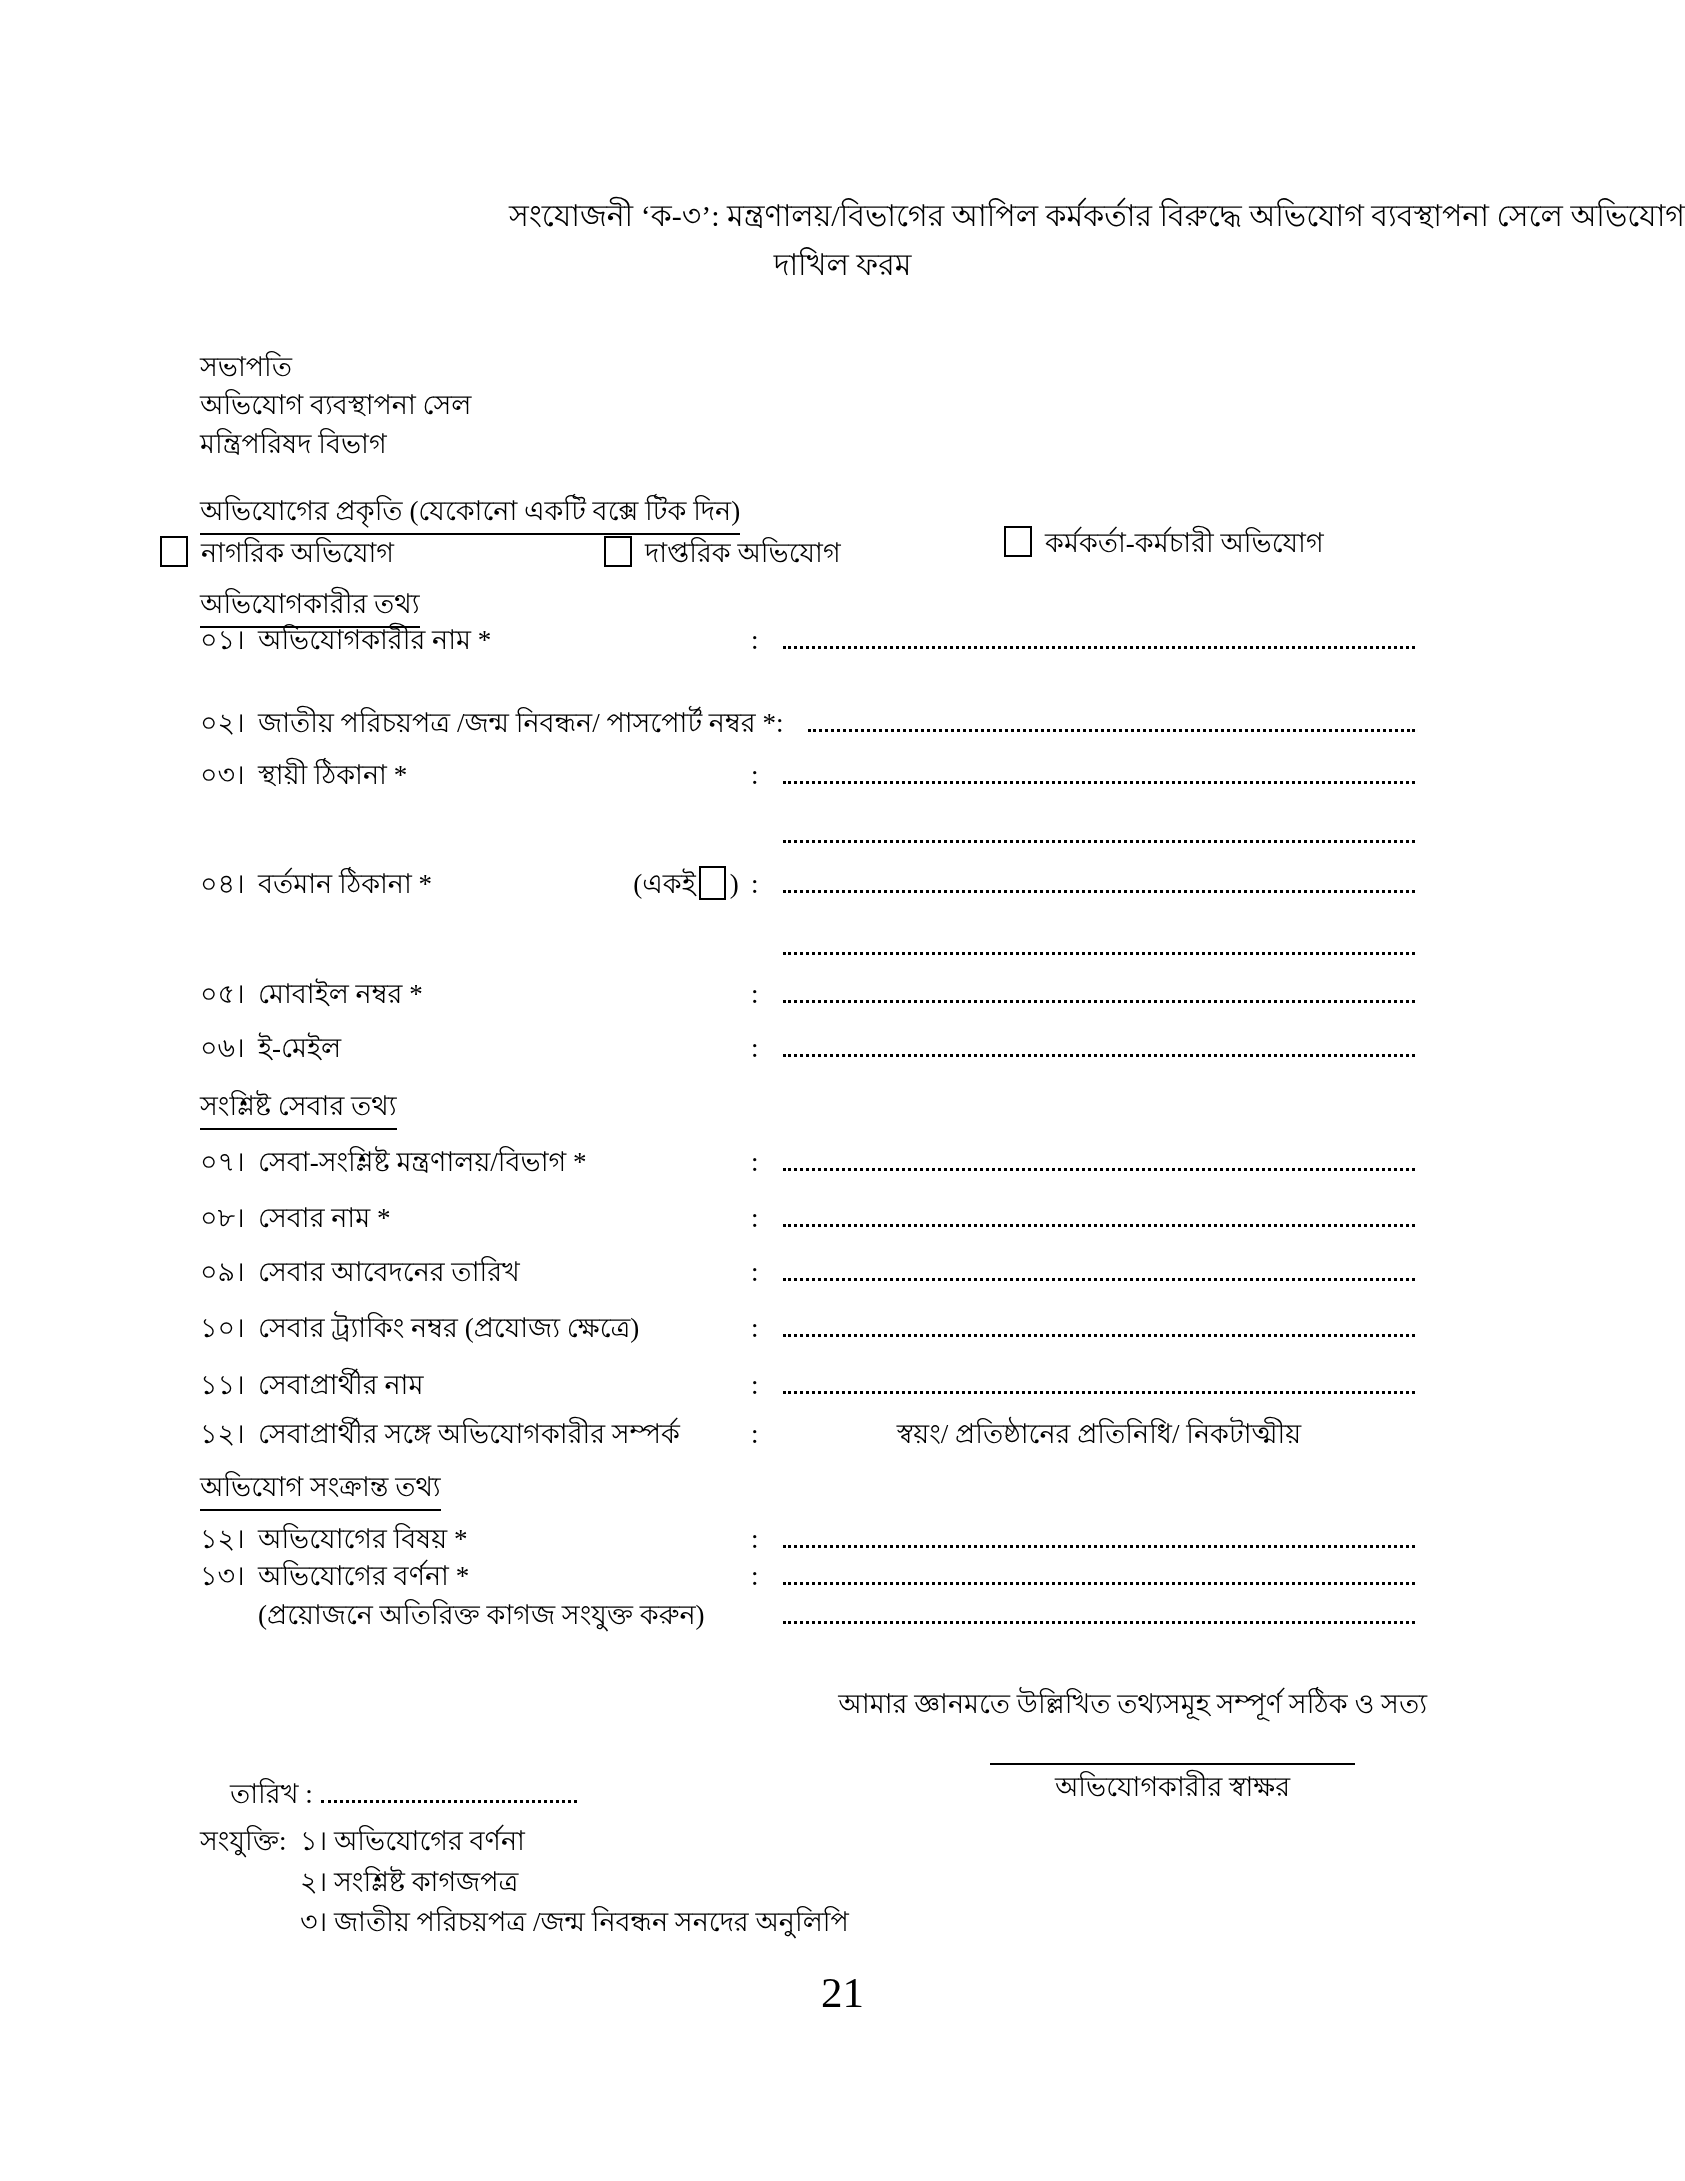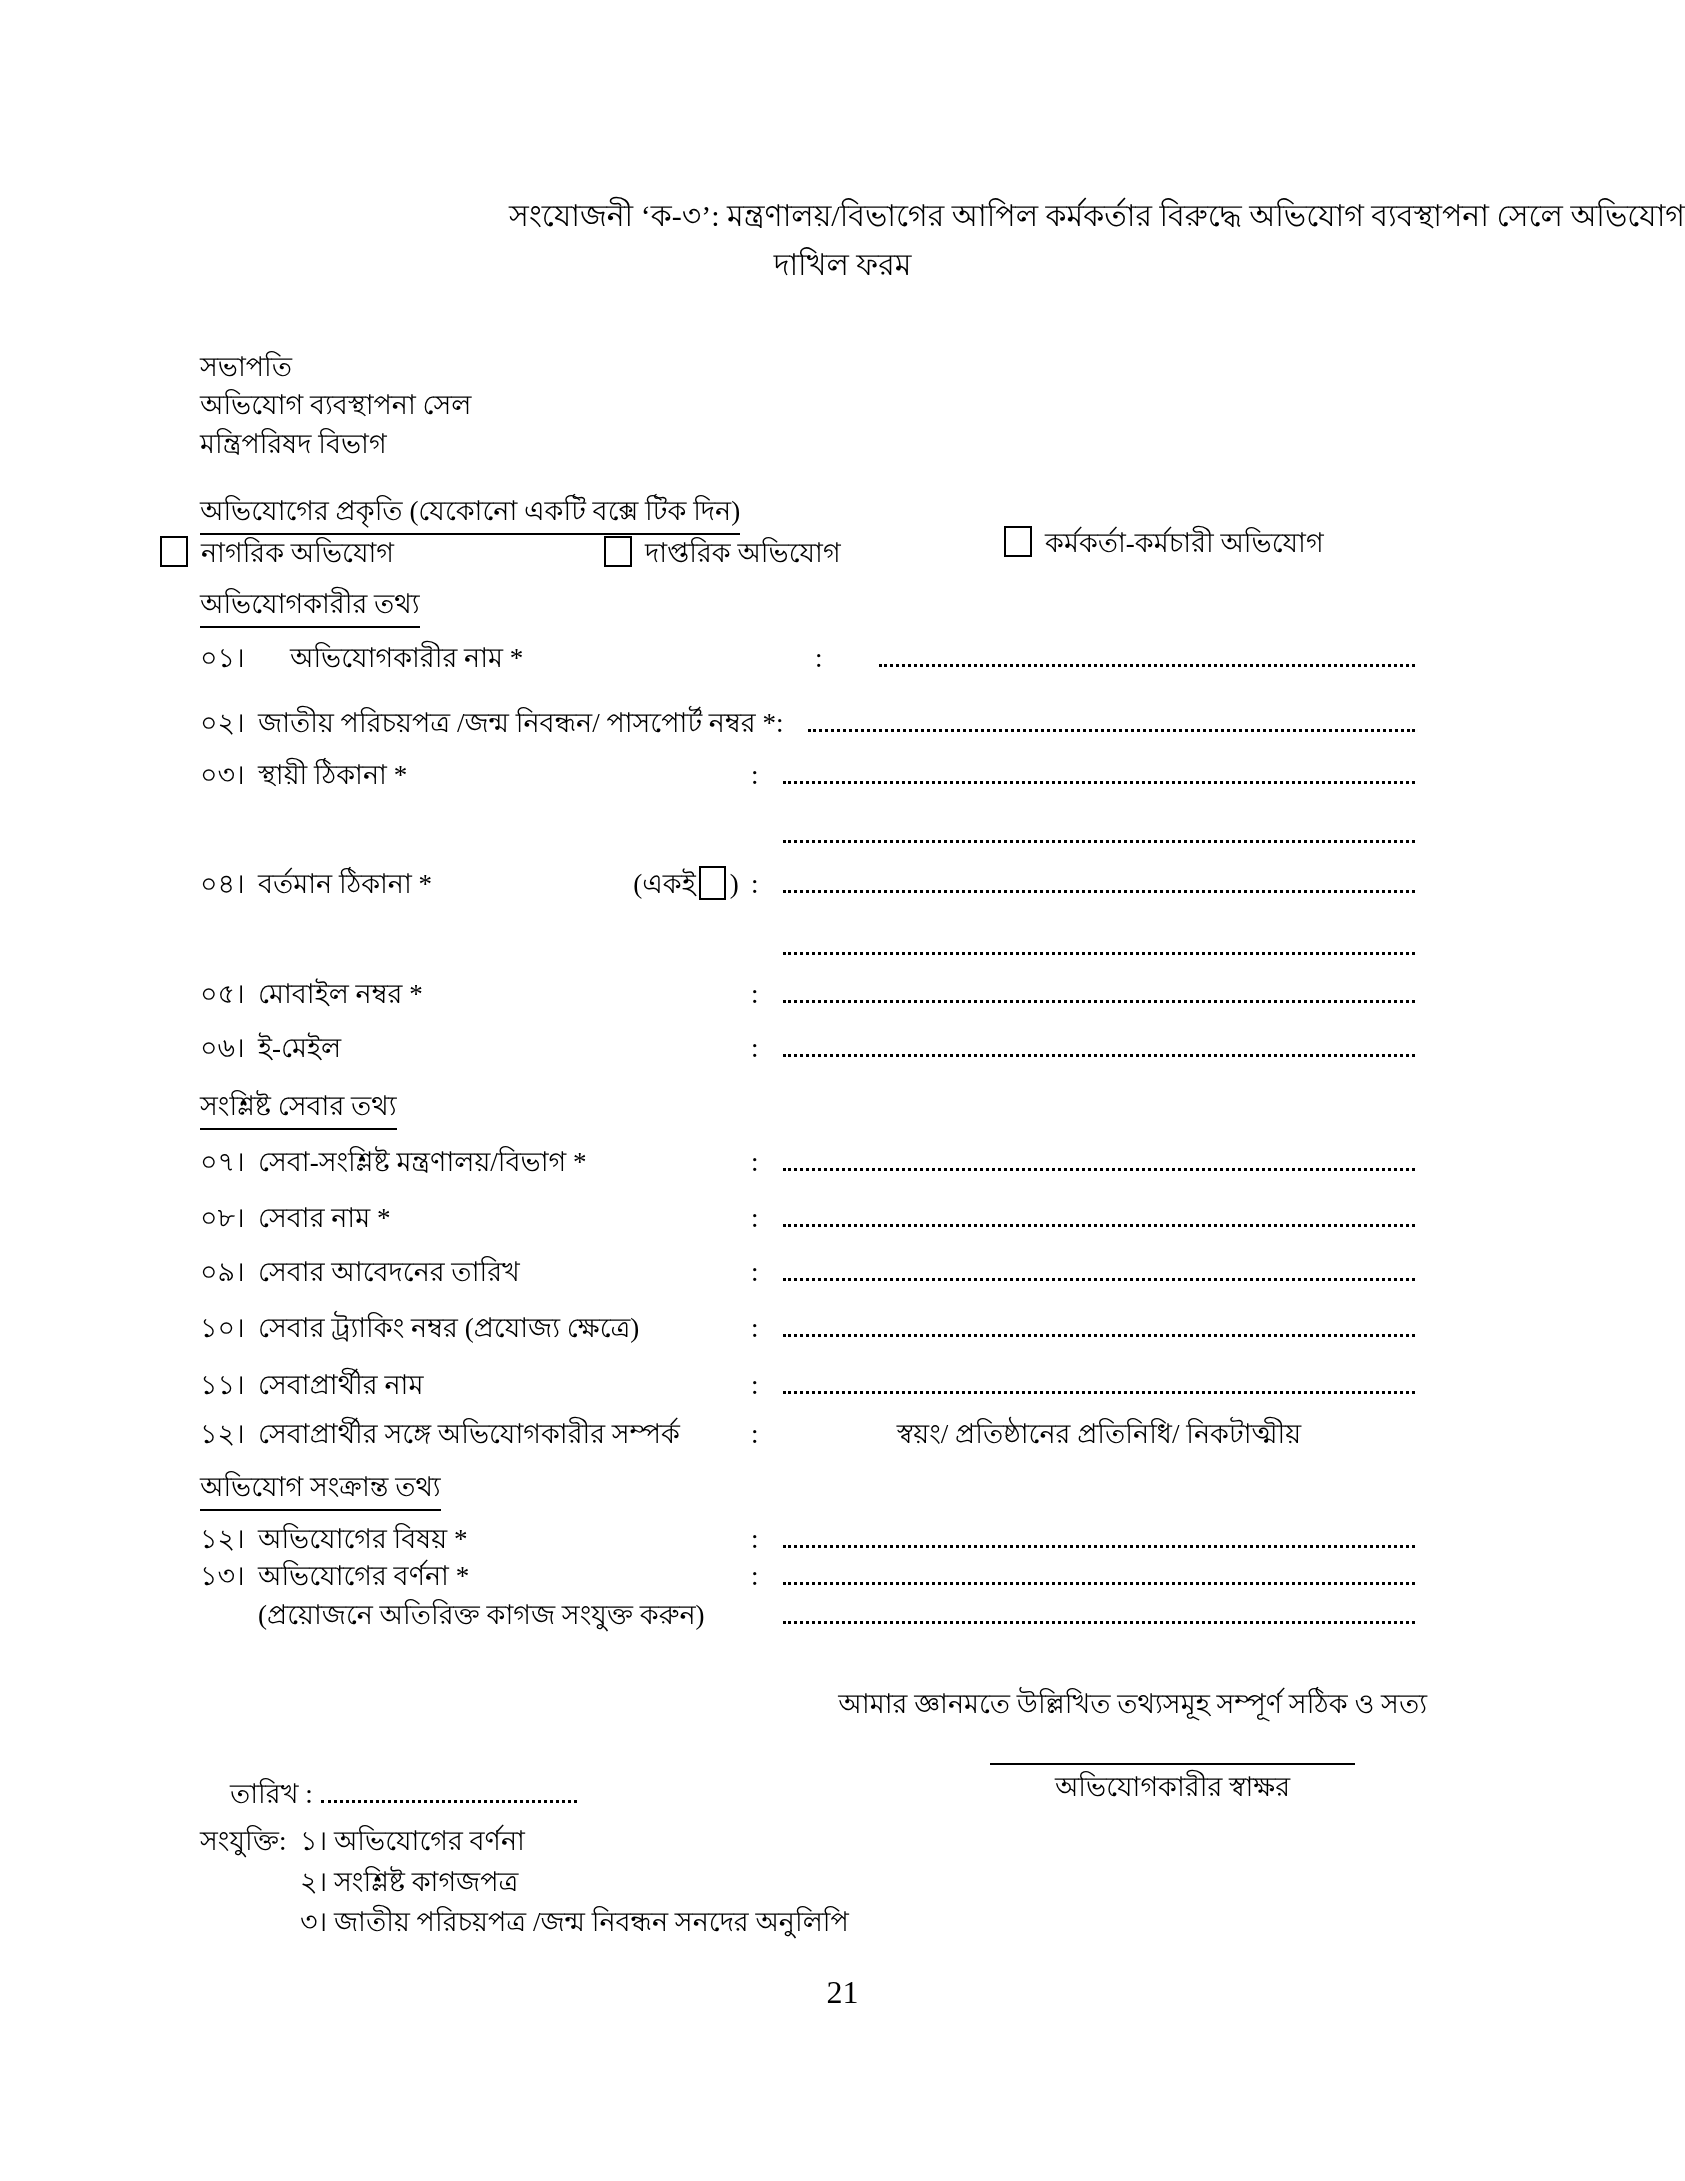--- a/index.html
+++ b/index.html
@@ -82,21 +82,21 @@
     position:absolute;
     left:230px; top:1770px;
     display:flex; align-items:baseline;
   }
   .date-dots {
     display:inline-block;
     width:256px; height:30px;
     border-bottom:3.5px dotted #000;
     margin-left:8.8px;
   }
-  .page-num { font-size:32px; font-family:"Liberation Serif",serif; }
+  .page-num { font-size:43px; font-family:"Liberation Serif",serif; }
 </style>
 </head>
 <body>
 
 <div class="page">
 
   <div class="abs centered title" style="top:195px;text-align:right;">সংযোজনী ‘ক-৩’: মন্ত্রণালয়/বিভাগের আপিল কর্মকর্তার বিরুদ্ধে অভিযোগ ব্যবস্থাপনা সেলে অভিযোগ</div>
   <div class="abs centered title" style="top:244px;">দাখিল ফরম</div>
 
   <div class="abs" style="left:200px; top:348px;">সভাপতি</div>
@@ -113,21 +113,21 @@
     <span class="cb"></span><span>দাপ্তরিক অভিযোগ</span>
   </div>
   <div class="cb-option" style="left:1004px; top:524px;">
     <span class="cb"></span><span>কর্মকর্তা-কর্মচারী অভিযোগ</span>
   </div>
 
   <div class="abs" style="left:200px; top:585px;">
     <span class="sec-head">অভিযোগকারীর তথ্য</span>
   </div>
 
-  <div class="form-row" style="top:634px;gap:32px;">
+  <div class="form-row" style="top:616px;">
     <span class="row-no">০১।</span>
     <span class="row-label">
         <span>অভিযোগকারীর নাম *</span>
       </span>
     <span class="row-colon">:</span>
     <span class="row-value">
         <span class="dots"></span>
       </span>
   </div>
 

